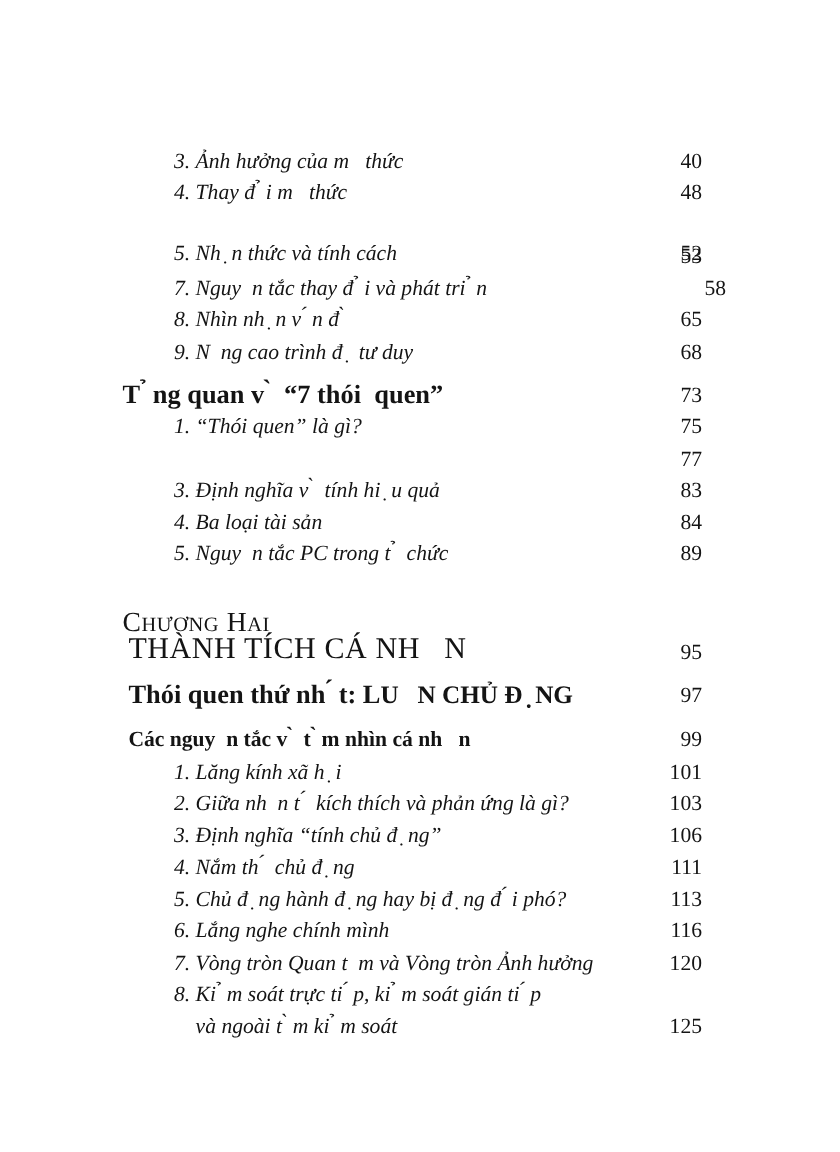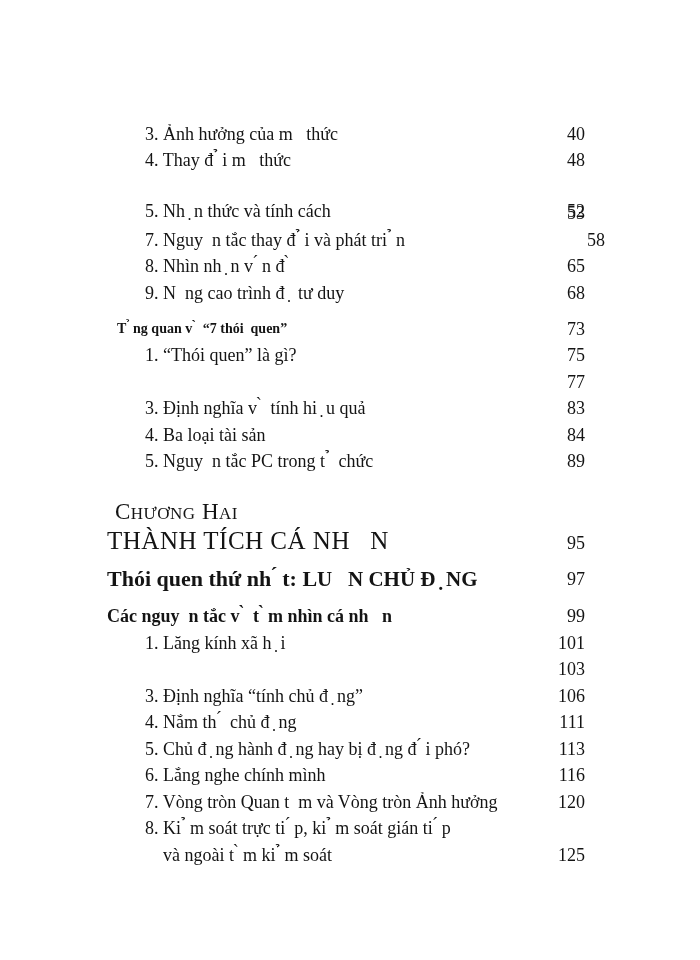--- a/index.html
+++ b/index.html
@@ -4,25 +4,25 @@
   <style>
     html, body { margin: 0; padding: 0; }
     body {
       width: 700px; height: 960px; background: #ffffff; position: relative;
       font-family: "Liberation Serif", "DejaVu Serif", serif; color: #141414;
       overflow: hidden;
     }
     .row { position: absolute; left: 0; width: 700px; height: 26px; }
     .row .txt { position: absolute; white-space: pre; }
     .row .pg { position: absolute; right: 115px; font-size: 18px; line-height: 26px; white-space: pre; }
-    .item .txt { left: 145px; font-size: 18px; line-height: 26px; }
-    .section .txt { left: 117px; font-weight: bold; font-size: 14px; line-height: 26px; }
+    .item .txt { left: 145px; font-style: italic; font-size: 18px; line-height: 26px; }
+    .section .txt { left: 102px; font-weight: bold; font-size: 22px; line-height: 26px; }
     .section .pg { font-weight: normal; }
     .subsection .txt { left: 107px; font-weight: bold; font-size: 18px; line-height: 26px; }
-    .chapter-label { position: absolute; left: 115px; top: 500px; font-size: 23px; line-height: 24px; letter-spacing: 0.5px; white-space: pre; text-align: center; }
+    .chapter-label { position: absolute; left: 102px; top: 500px; font-size: 23px; line-height: 37px; letter-spacing: 0.5px; white-space: pre; text-align: center; }
     .chapter-label .sc { font-size: 17px; }
     .chapter-title .txt { left: 107px; font-size: 25px; line-height: 30px; letter-spacing: 0.5px; }
     .chapter-title .pg { line-height: 30px; top: 2px; }
     .habit .txt { left: 107px; font-weight: bold; font-size: 22px; line-height: 28px; }
     .habit .txt .sc { font-size: 21px; }
     .habit .pg { font-weight: normal; line-height: 28px; }
   </style>
 </head>
 <body>
 
@@ -93,20 +93,21 @@
 <div class="row subsection" style="top:603px;">
   <span class="txt">Các nguy  n tắc v ̀  t ̀ m nhìn cá nh   n</span>
   <span class="pg">99</span>
 </div>
 
 <div class="row item" style="top:630px;">
   <span class="txt">1. Lăng kính xã h ̣ i</span>
   <span class="pg">101</span>
 </div>
 <div class="row item" style="top:656px;">
+  <span class="txt">2. Giữa nh  n t ́  kích thích và phản ứng là gì?</span>
   <span class="pg">103</span>
 </div>
 <div class="row item" style="top:683px;">
   <span class="txt">3. Định nghĩa “tính chủ đ ̣ ng”</span>
   <span class="pg">106</span>
 </div>
 <div class="row item" style="top:709px;">
   <span class="txt">4. Nắm th ́  chủ đ ̣ ng</span>
   <span class="pg">111</span>
 </div>

